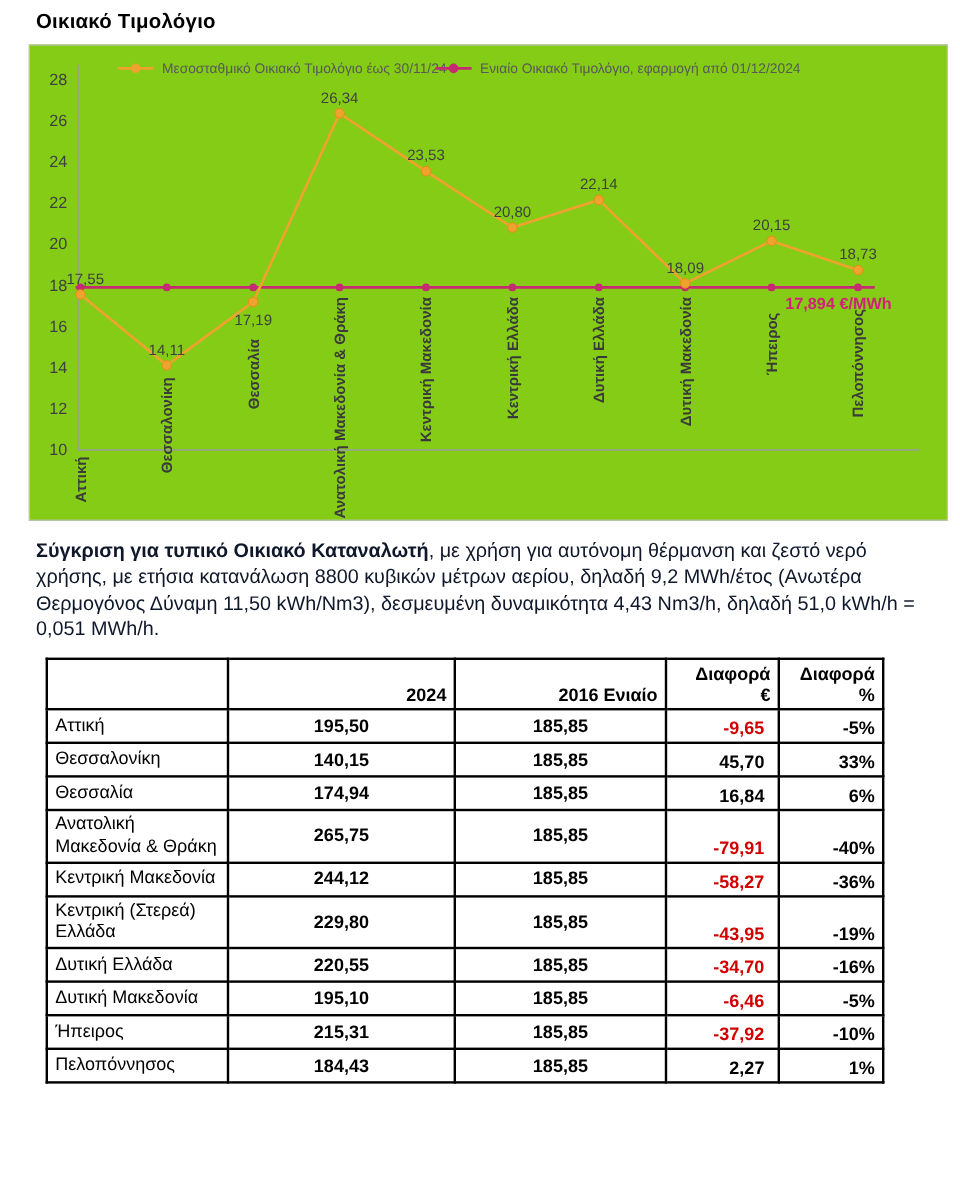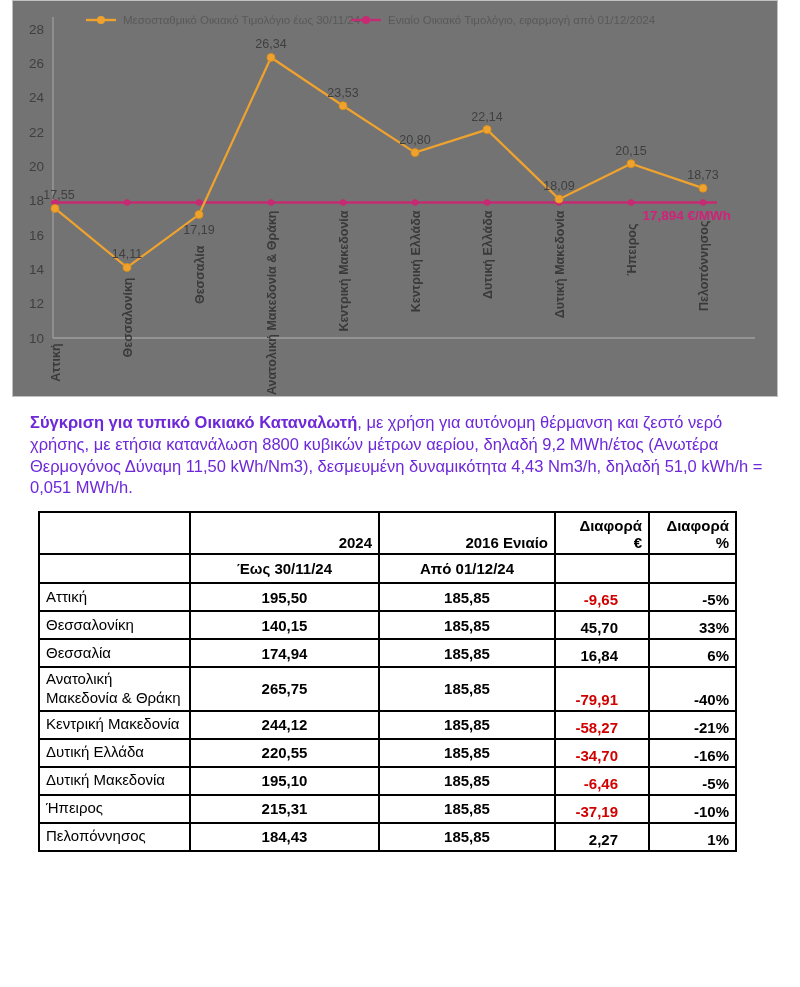--- a/index.html
+++ b/index.html
@@ -7,50 +7,51 @@
     width:800px;height:987px;overflow:hidden;
     font-family:"Liberation Sans","DejaVu Sans",sans-serif;
     color:#000;
   }
   .page{position:relative;width:800px;height:987px;background:#fff;}
   .page-title{
     margin:8px 0 9px 30px;
     font-size:17px;font-weight:bold;letter-spacing:.2px;
   }
   .chart-box{
-    margin-left:12px;width:766px;height:397px;
-    border:1px solid #c0c0c0;box-sizing:border-box;background:#737373;
+    margin-left:24px;width:766px;height:397px;
+    border:1px solid #c0c0c0;box-sizing:border-box;background:#84cc16;
   }
   .chart-box svg{display:block;}
   .intro{
     margin:15px 32px 12px 30px;width:740px;
-    font-size:16.5px;line-height:1.32;color:#6d28d9;
+    font-size:16.5px;line-height:1.32;color:#0f172a;
   }
   .intro b{font-weight:bold;}
   table.cmp{
     margin-left:38px;border-collapse:collapse;table-layout:fixed;
     font-size:15px;
   }
   table.cmp td,table.cmp th{
     border:2px solid #000;box-sizing:border-box;
     padding:2px 6px;overflow:hidden;
   }
   th.h-top{vertical-align:bottom;font-weight:bold;text-align:right;height:42px;padding-bottom:2px;line-height:1.15;}
   th.h-sub{font-weight:bold;text-align:center;height:29px;vertical-align:middle;}
   td.region{text-align:left;font-weight:normal;vertical-align:middle;padding-left:8px;line-height:1.25;}
   td.val{text-align:center;font-weight:bold;vertical-align:middle;height:28px;}
   td.diff{text-align:right;font-weight:bold;vertical-align:bottom;padding-right:12px;padding-bottom:3px;}
-  td.diff.eur{padding-right:30px;}
+  td.diff.eur{padding-right:11px;}
   td.diff .neg{color:#d10000;}
 </style>
 </head>
 <body>
 
 <div class="page">
 
+  <div class="page-title">Οικιακό Τιμολόγιο</div>
 
   <div class="chart-box">
     <svg id="chart-svg" width="764" height="395" viewBox="0 0 764 395">
         <line x1="40" y1="16" x2="40" y2="337" stroke="#9e9e9e" stroke-width="1.3"></line>
         <line x1="40" y1="337" x2="742" y2="337" stroke="#9e9e9e" stroke-width="1.3"></line>
         <text x="31" y="32.5" text-anchor="end" font-size="13.5" fill="#3f3f3f">28</text>
         <text x="31" y="66.83333333333334" text-anchor="end" font-size="13.5" fill="#3f3f3f">26</text>
         <text x="31" y="101.16666666666667" text-anchor="end" font-size="13.5" fill="#3f3f3f">24</text>
         <text x="31" y="135.5" text-anchor="end" font-size="13.5" fill="#3f3f3f">22</text>
         <text x="31" y="169.83333333333334" text-anchor="end" font-size="13.5" fill="#3f3f3f">20</text>
@@ -122,27 +123,20 @@
         <col style="width:87px">
     </colgroup>
     <thead>
       <tr>
         <th class="h-top"></th>
         <th class="h-top">2024</th>
         <th class="h-top">2016 Ενιαίο</th>
         <th class="h-top"><span>Διαφορά</span><br><span>€</span></th>
         <th class="h-top"><span>Διαφορά</span><br><span>%</span></th>
       </tr>
-      <tr>
-        <th class="h-sub"></th>
-        <th class="h-sub">Έως 30/11/24</th>
-        <th class="h-sub">Από 01/12/24</th>
-        <th class="h-sub"></th>
-        <th class="h-sub"></th>
-      </tr>
     </thead>
     <tbody id="table-body">
         <tr>
           <td class="region">Αττική</td>
           <td class="val">195,50</td>
           <td class="val">185,85</td>
           <td class="diff eur"><span class="neg">-9,65</span></td>
           <td class="diff pct">-5%</td>
         </tr>
         <tr>
@@ -164,41 +158,48 @@
           <td class="val">265,75</td>
           <td class="val">185,85</td>
           <td class="diff eur"><span class="neg">-79,91</span></td>
           <td class="diff pct">-40%</td>
         </tr>
         <tr>
           <td class="region">Κεντρική Μακεδονία</td>
           <td class="val">244,12</td>
           <td class="val">185,85</td>
           <td class="diff eur"><span class="neg">-58,27</span></td>
-          <td class="diff pct">-21%</td>
+          <td class="diff pct">-36%</td>
+        </tr>
+        <tr>
+          <td class="region">Κεντρική (Στερεά) Ελλάδα</td>
+          <td class="val">229,80</td>
+          <td class="val">185,85</td>
+          <td class="diff eur"><span class="neg">-43,95</span></td>
+          <td class="diff pct">-19%</td>
         </tr>
         <tr>
           <td class="region">Δυτική Ελλάδα</td>
           <td class="val">220,55</td>
           <td class="val">185,85</td>
           <td class="diff eur"><span class="neg">-34,70</span></td>
           <td class="diff pct">-16%</td>
         </tr>
         <tr>
           <td class="region">Δυτική Μακεδονία</td>
           <td class="val">195,10</td>
           <td class="val">185,85</td>
           <td class="diff eur"><span class="neg">-6,46</span></td>
           <td class="diff pct">-5%</td>
         </tr>
         <tr>
           <td class="region">Ήπειρος</td>
           <td class="val">215,31</td>
           <td class="val">185,85</td>
-          <td class="diff eur"><span class="neg">-37,19</span></td>
+          <td class="diff eur"><span class="neg">-37,92</span></td>
           <td class="diff pct">-10%</td>
         </tr>
         <tr>
           <td class="region">Πελοπόννησος</td>
           <td class="val">184,43</td>
           <td class="val">185,85</td>
           <td class="diff eur"><span class="">2,27</span></td>
           <td class="diff pct">1%</td>
         </tr>
       </tbody>

